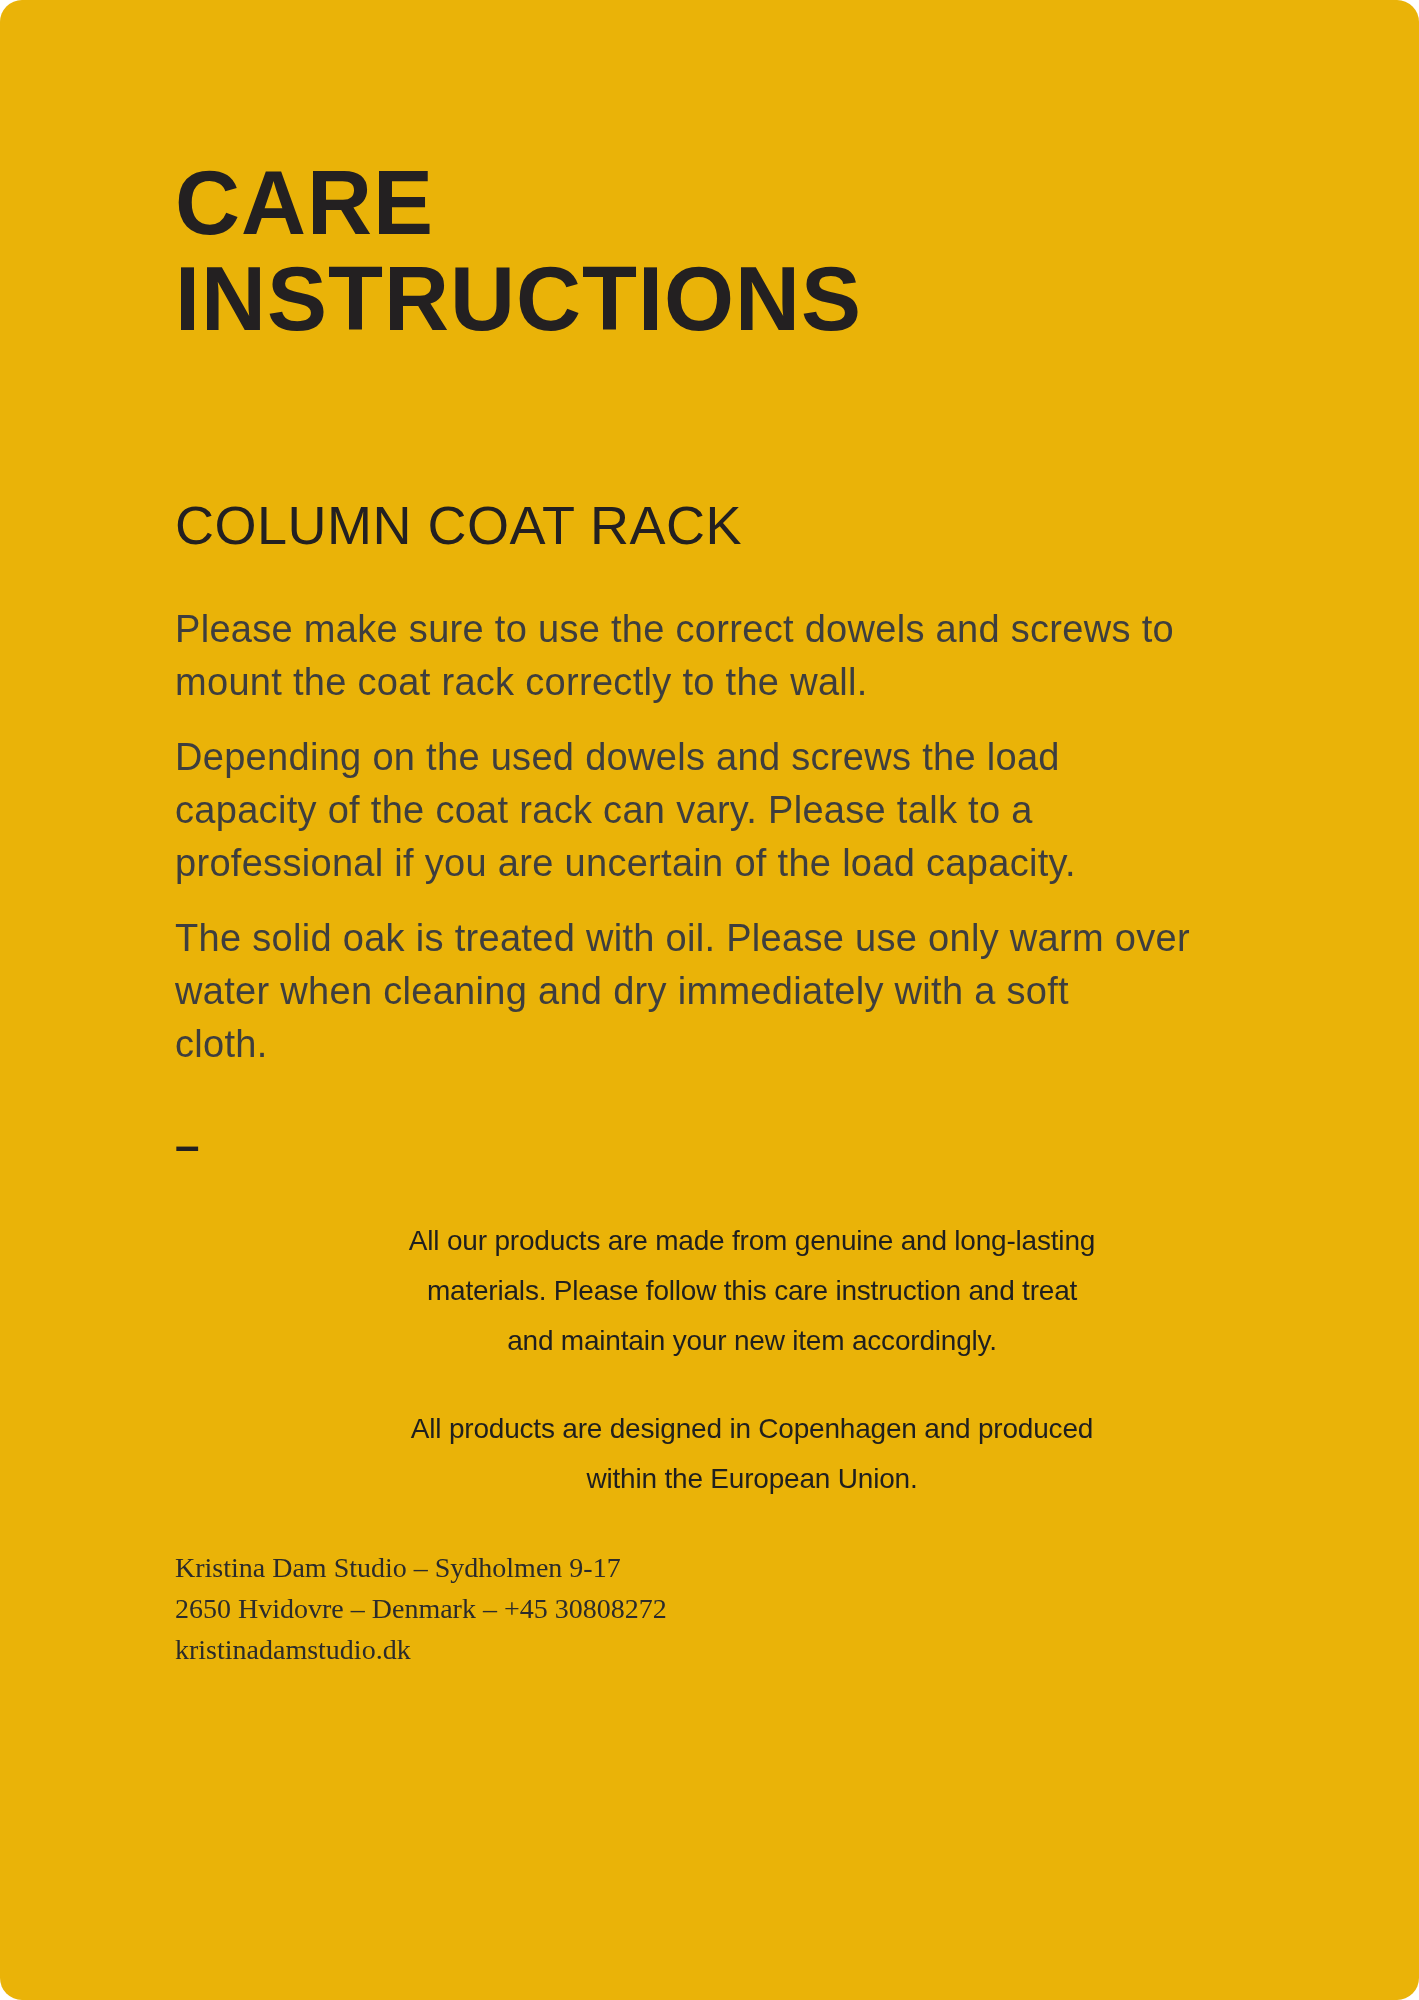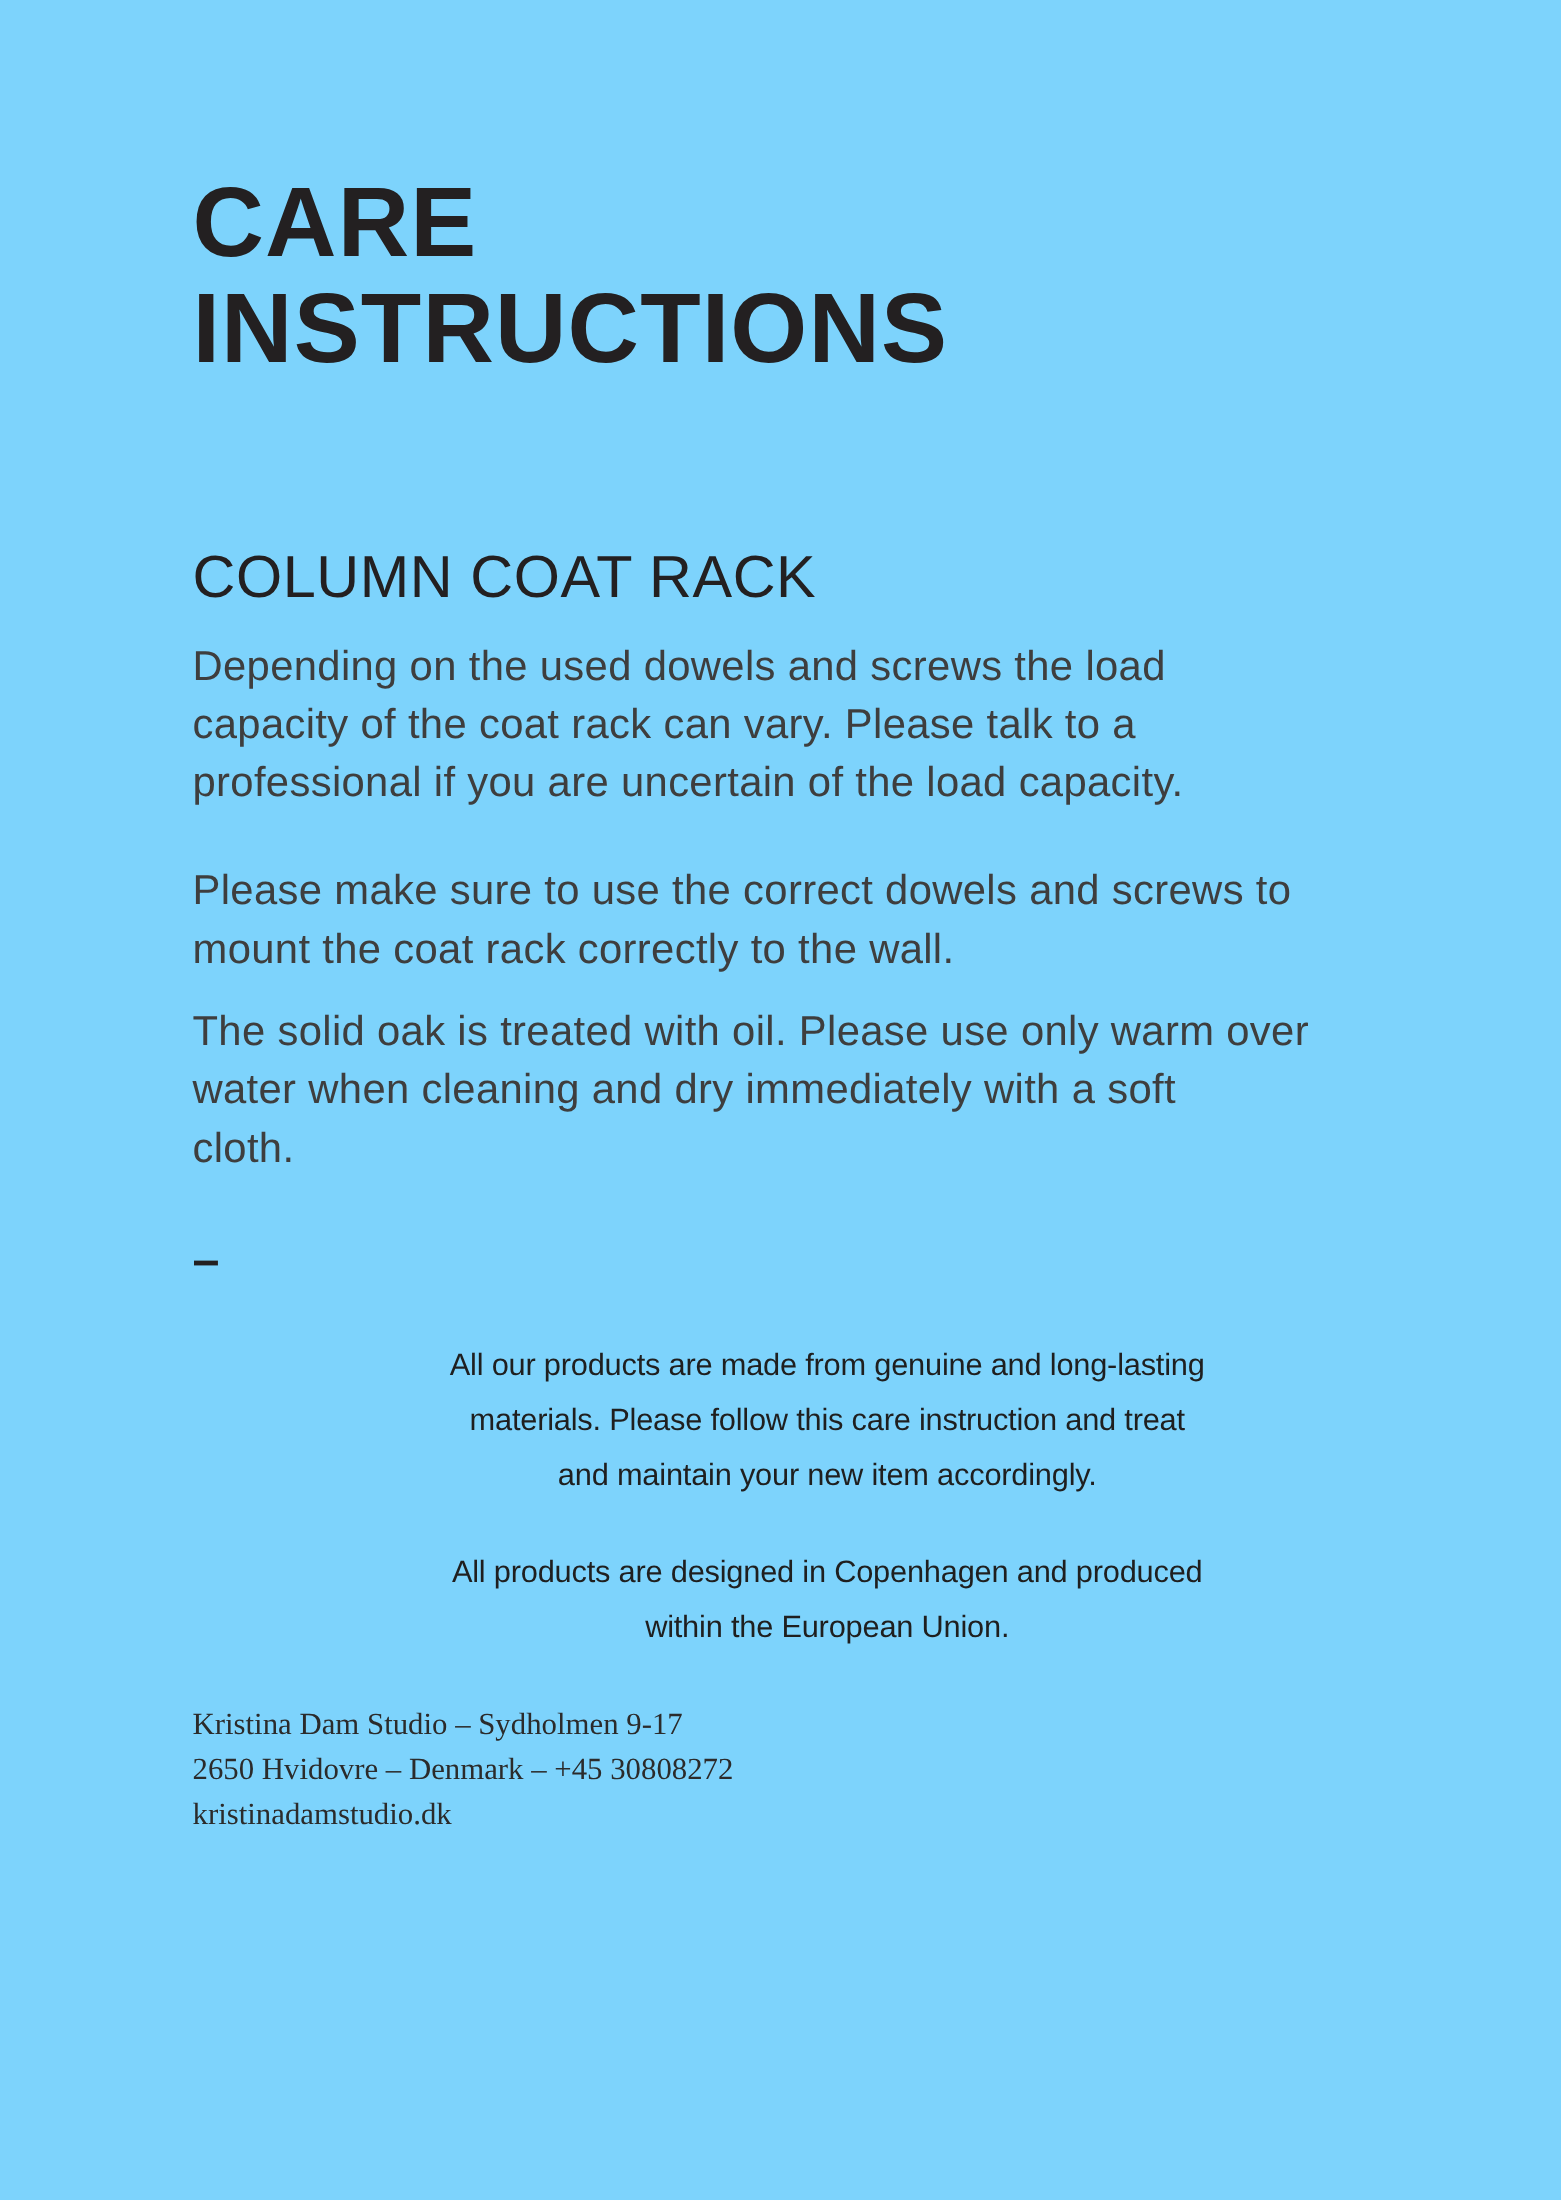--- a/index.html
+++ b/index.html
@@ -4,23 +4,24 @@
   <style>
     * { margin: 0; padding: 0; box-sizing: border-box; }
     html, body {
       background: #ffffff;
       font-family: "Liberation Sans", "DejaVu Sans", sans-serif;
     }
     .page {
       position: relative;
       width: 1419px;
       height: 2000px;
-      background: #7dd3fc;
+      background: #eab308;
       padding: 155px 90px 0 175px;
       overflow: hidden;
+      border-radius: 22px;
     }
     .title {
       font-size: 90px;
       line-height: 96px;
       font-weight: 700;
       letter-spacing: 1px;
       color: #232021;
       white-space: pre-line;
     }
     .product-heading {
@@ -75,26 +76,26 @@
 </head>
 <body>
 
 <div class="page">
 
   <h1 class="title">CARE
 INSTRUCTIONS</h1>
 
   <h2 class="product-heading">COLUMN COAT RACK</h2>
 
+  <p class="body-paragraph first">Please make sure to use the correct dowels and screws to
+mount the coat rack correctly to the wall.</p>
+
   <p class="body-paragraph">Depending on the used dowels and screws the load
 capacity of the coat rack can vary. Please talk to a
 professional if you are uncertain of the load capacity.</p>
-
-  <p class="body-paragraph first">Please make sure to use the correct dowels and screws to
-mount the coat rack correctly to the wall.</p>
 
 
   <p class="body-paragraph">The solid oak is treated with oil. Please use only warm over
 water when cleaning and dry immediately with a soft
 cloth.</p>
 
   <div class="divider-dash">–</div>
 
   <p class="emphasis-paragraph first">All our products are made from genuine and long-lasting
 materials. Please follow this care instruction and treat

